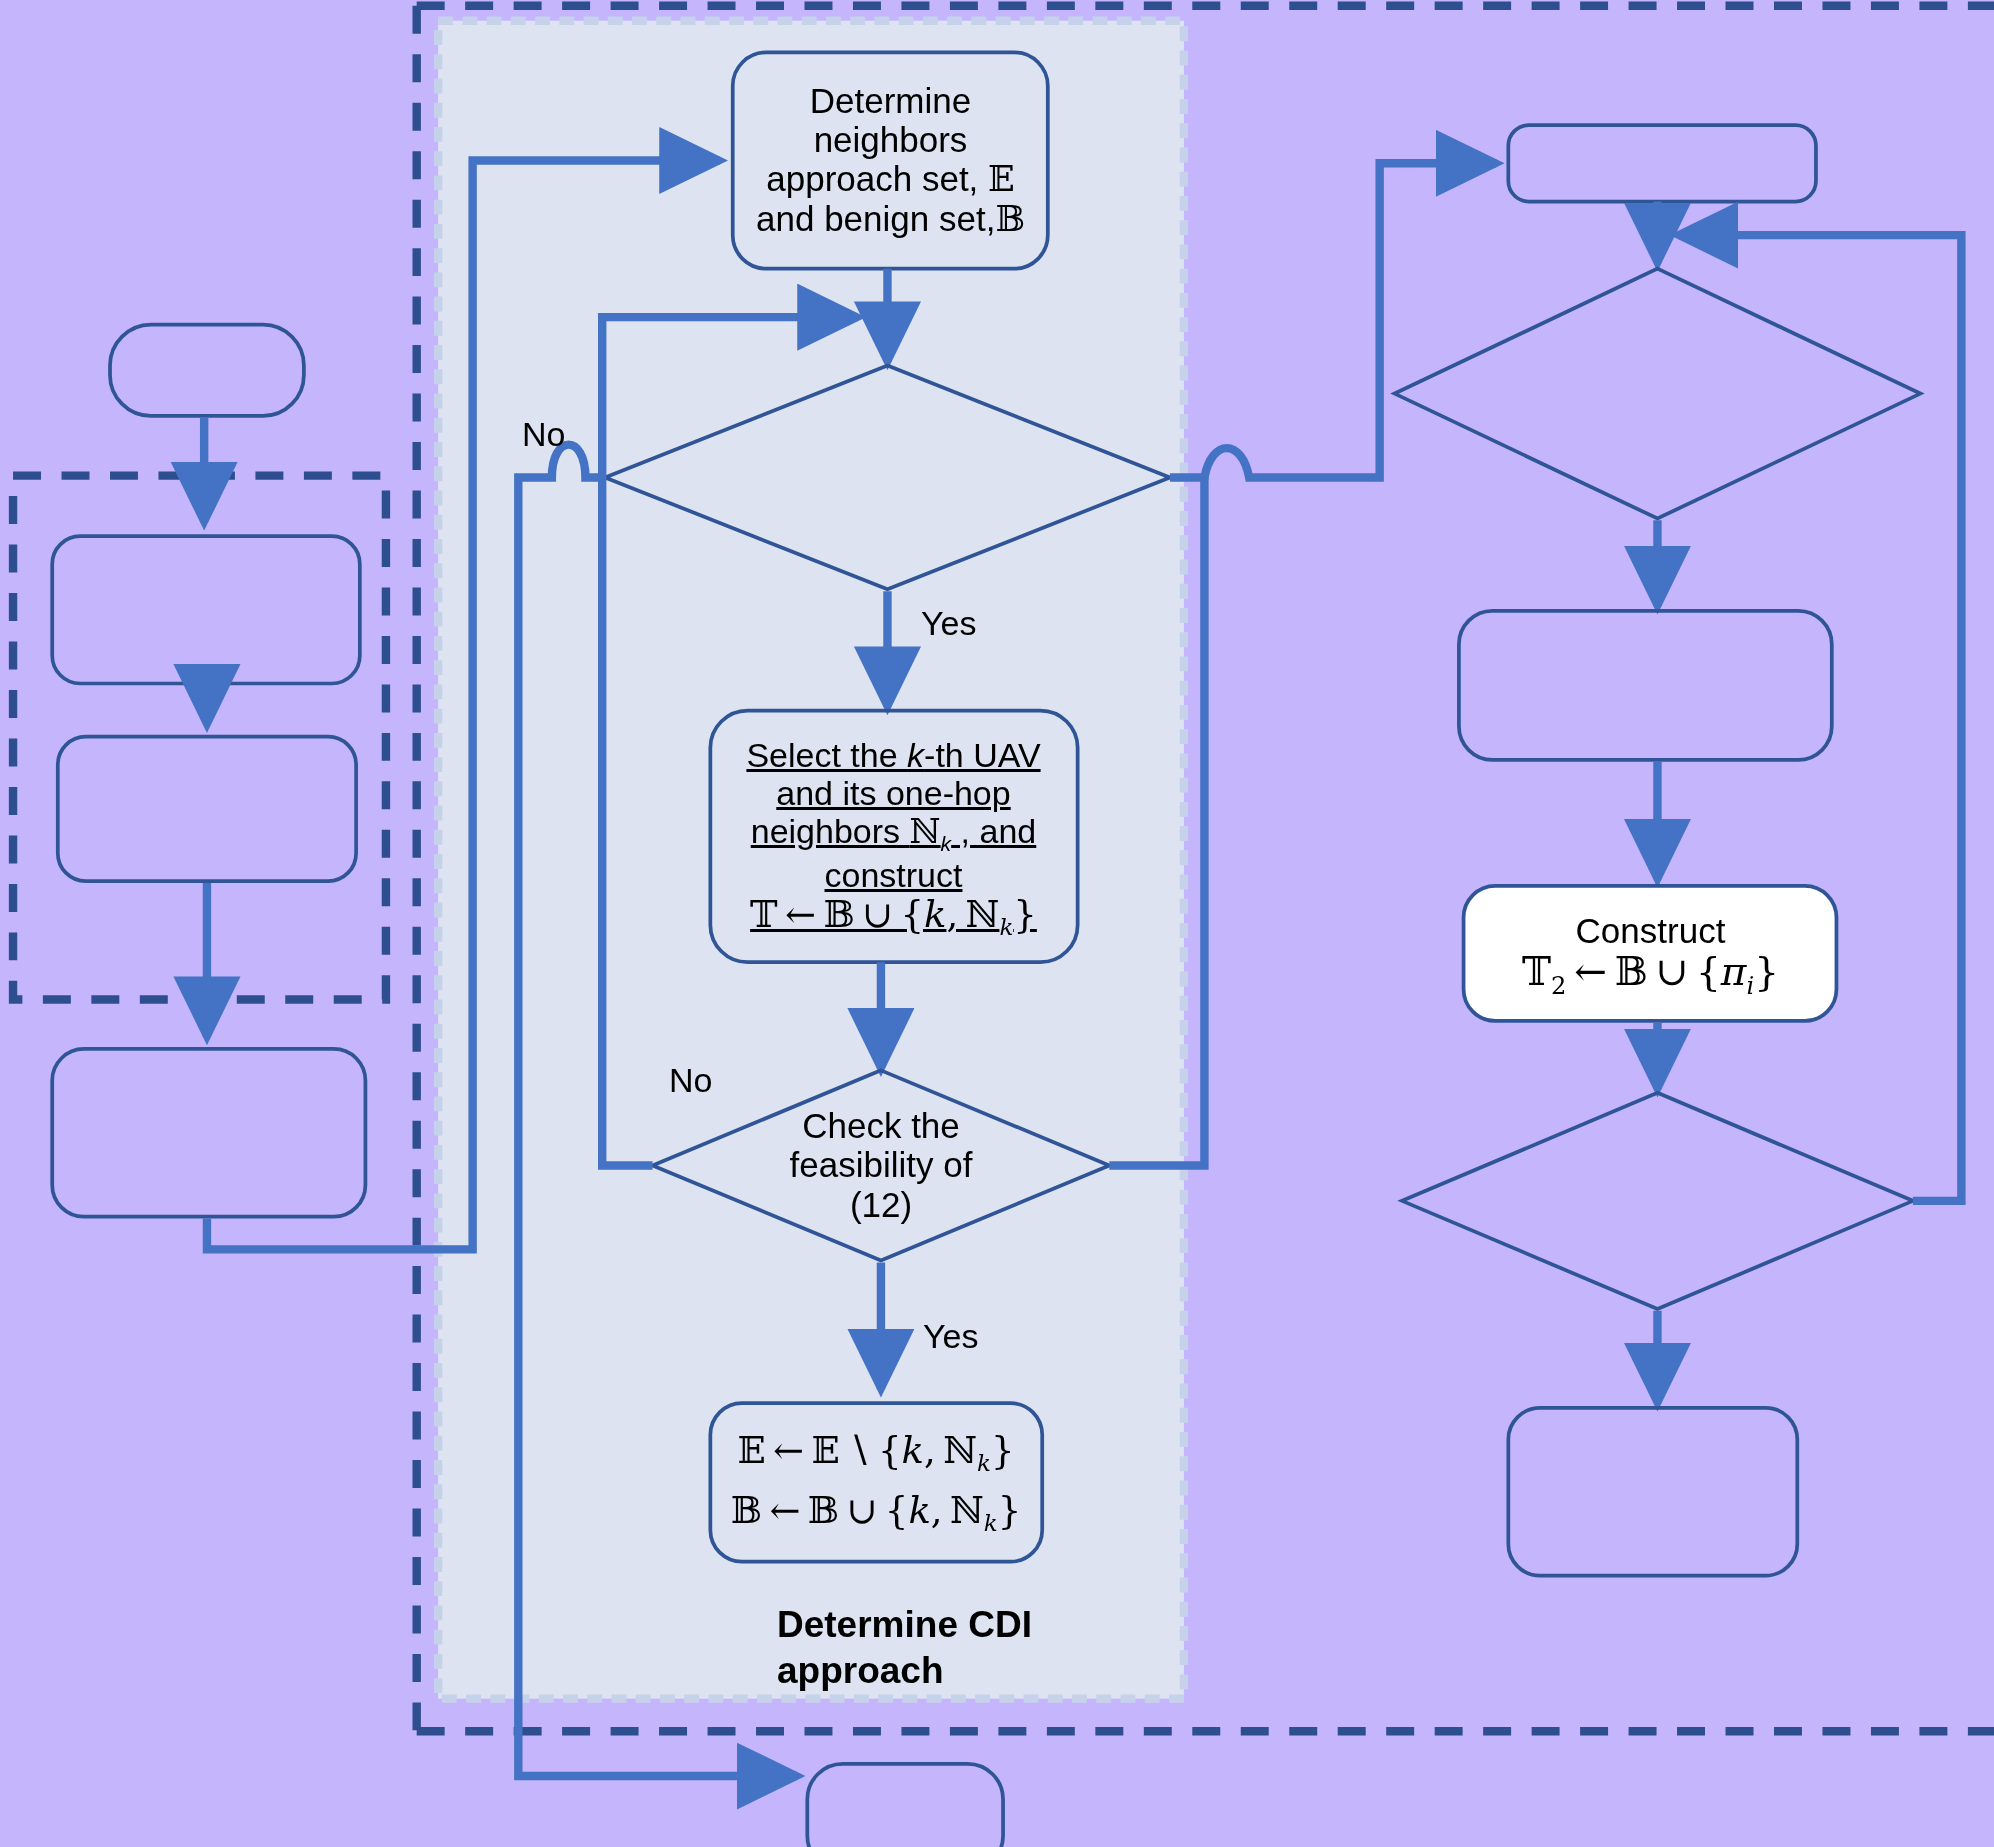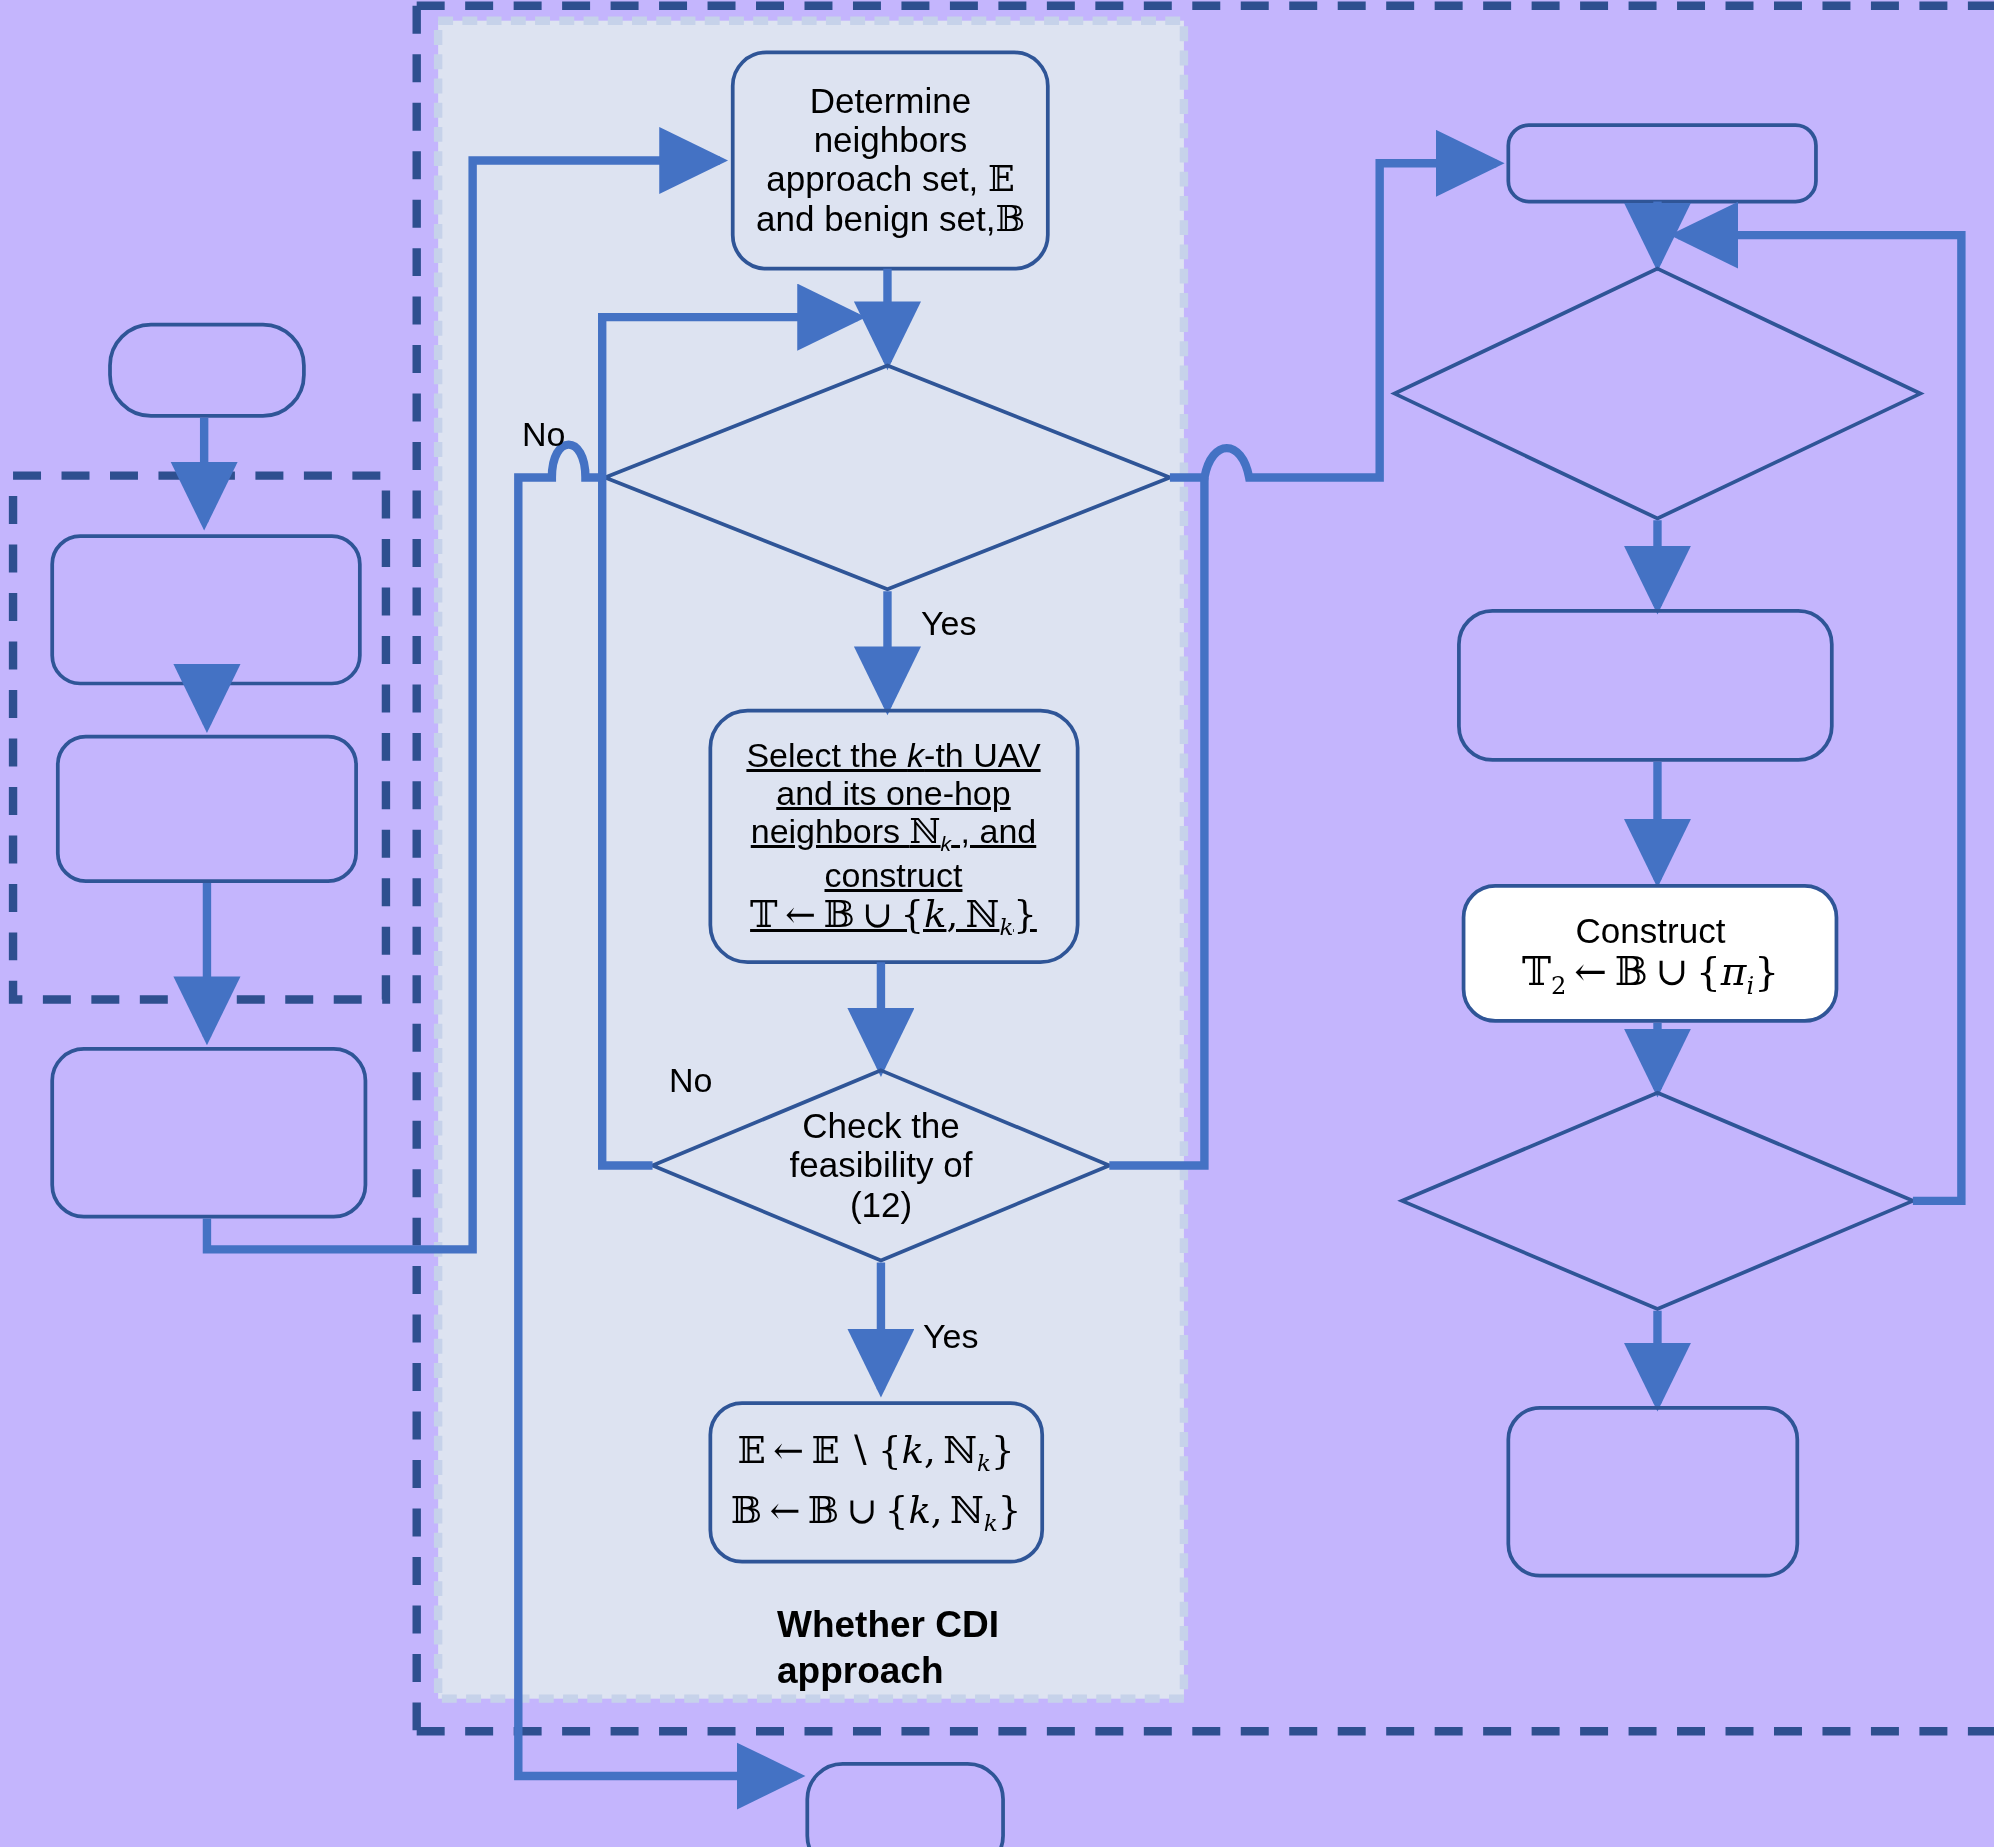--- a/index.html
+++ b/index.html
@@ -181,17 +181,17 @@
       <div class="bb" style="font-size:39px;">𝕋<span class="sub-up">2</span> ← 𝔹 ∪ {<span class="ital">π</span><span class="sub">i</span>}</div>
     </div>
   </div>
 
   <div class="edge-label" style="left:522px; top:417px;">No</div>
   <div class="edge-label" style="left:921px; top:606px;">Yes</div>
   <div class="edge-label" style="left:669px; top:1063px;">No</div>
   <div class="edge-label" style="left:923px; top:1319px;">Yes</div>
 
   <div class="panel-label" style="left:777px; top:1602px; width:280px;">
-    <span>Whether CDI approach</span>
+    <span>Determine CDI approach</span>
   </div>
 
 </div>
 
 
 </body></html>

